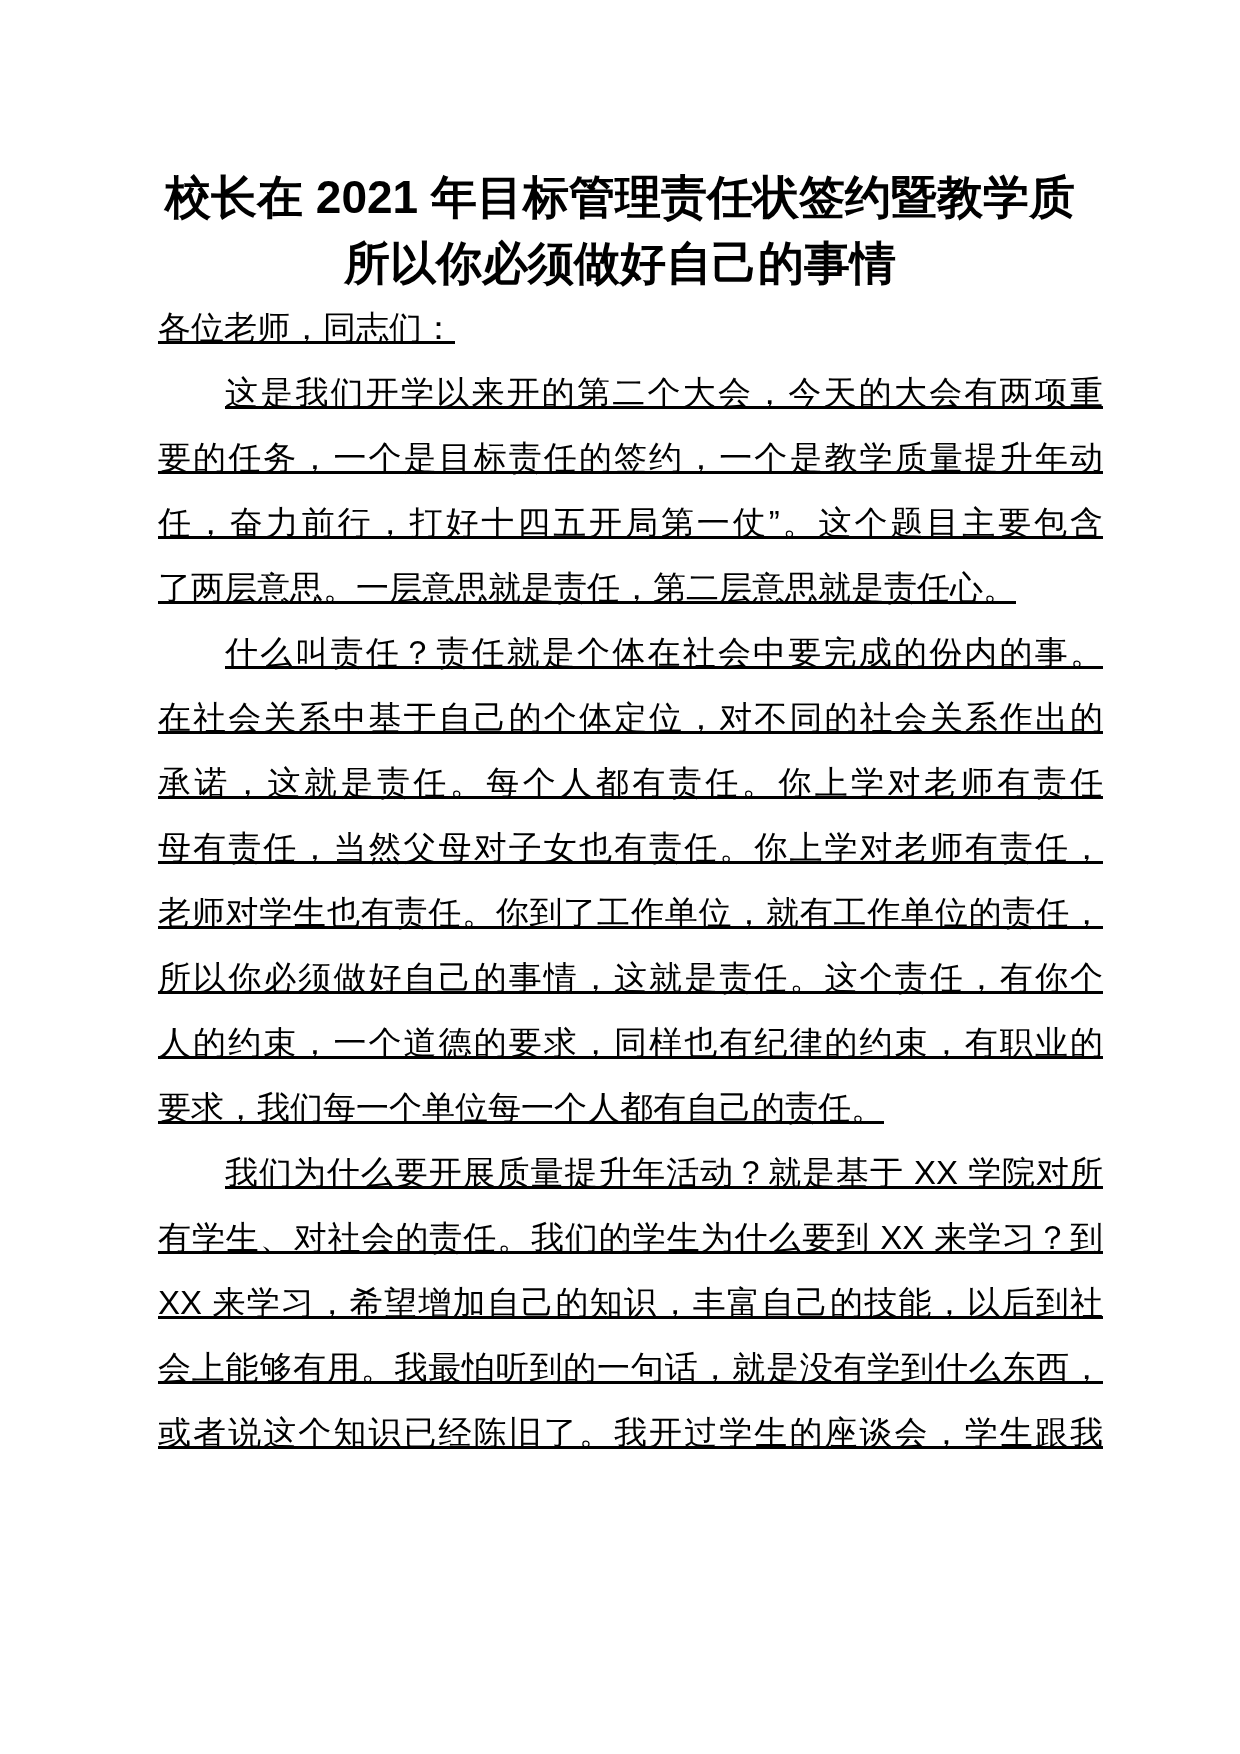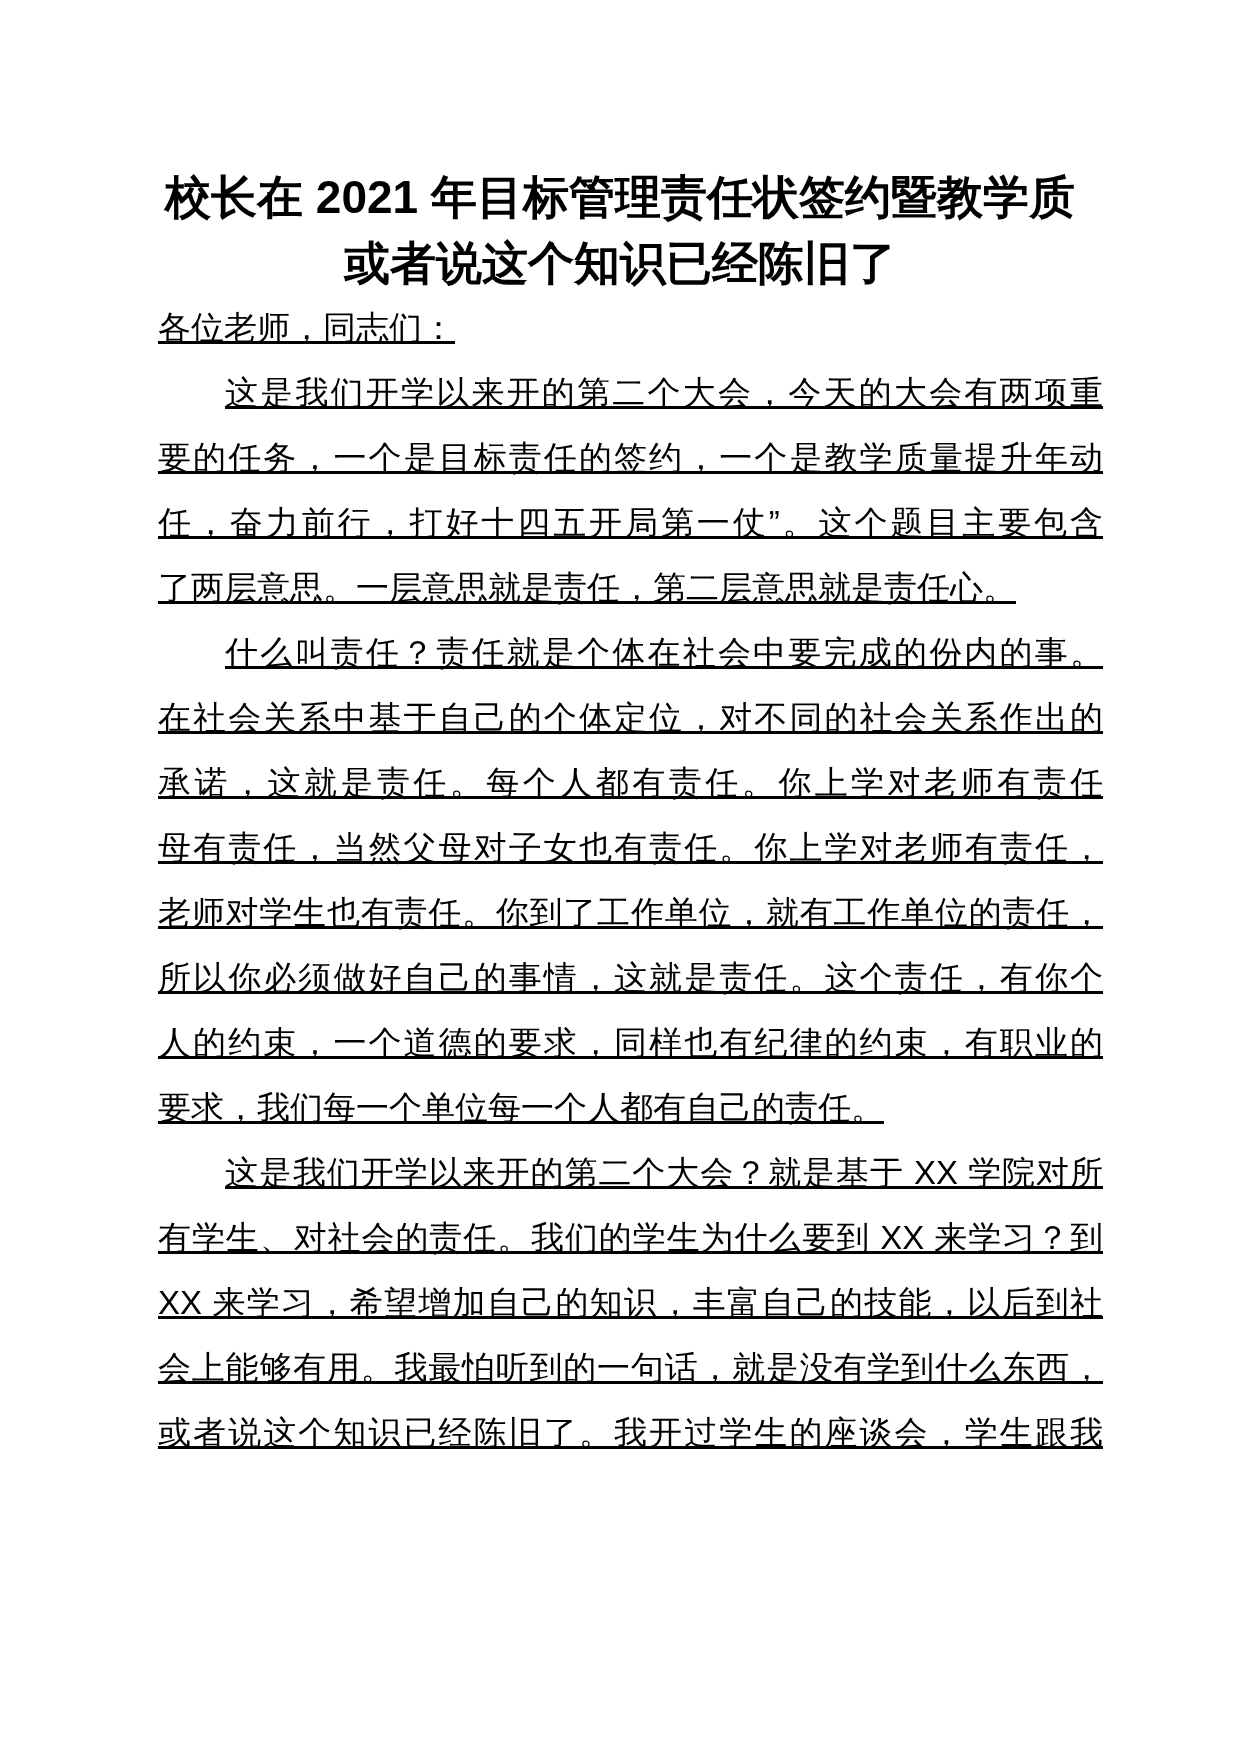--- a/index.html
+++ b/index.html
@@ -48,37 +48,37 @@
   }
   .line.ind { padding-left: 67px; }
 </style>
 </head>
 <body>
 
 <div class="page">
 
   <h1 class="doc-title">
     <span class="title-line">校长在 2021 年目标管理责任状签约暨教学质</span>
-    <span class="title-line">或者说这个知识已经陈旧了</span>
+    <span class="title-line">所以你必须做好自己的事情</span>
   </h1>
 
   <div class="doc-body">
     <div class="line">各位老师，同志们：</div>
     <div class="line j ind">这是我们开学以来开的第二个大会，今天的大会有两项重</div>
     <div class="line j">要的任务，一个是目标责任的签约，一个是教学质量提升年动</div>
     <div class="line j">任，奋力前行，打好十四五开局第一仗”。这个题目主要包含</div>
     <div class="line">了两层意思。一层意思就是责任，第二层意思就是责任心。</div>
     <div class="line j ind">什么叫责任？责任就是个体在社会中要完成的份内的事。</div>
     <div class="line j">在社会关系中基于自己的个体定位，对不同的社会关系作出的</div>
     <div class="line j">承诺，这就是责任。每个人都有责任。你上学对老师有责任</div>
     <div class="line j">母有责任，当然父母对子女也有责任。你上学对老师有责任，</div>
     <div class="line j">老师对学生也有责任。你到了工作单位，就有工作单位的责任，</div>
     <div class="line j">所以你必须做好自己的事情，这就是责任。这个责任，有你个</div>
     <div class="line j">人的约束，一个道德的要求，同样也有纪律的约束，有职业的</div>
     <div class="line">要求，我们每一个单位每一个人都有自己的责任。</div>
-    <div class="line j ind">这是我们开学以来开的第二个大会？就是基于 XX 学院对所</div>
+    <div class="line j ind">我们为什么要开展质量提升年活动？就是基于 XX 学院对所</div>
     <div class="line j">有学生、对社会的责任。我们的学生为什么要到 XX 来学习？到</div>
     <div class="line j">XX 来学习，希望增加自己的知识，丰富自己的技能，以后到社</div>
     <div class="line j">会上能够有用。我最怕听到的一句话，就是没有学到什么东西，</div>
     <div class="line j">或者说这个知识已经陈旧了。我开过学生的座谈会，学生跟我</div>
   </div>
 
 </div>
 
 </body></html>

